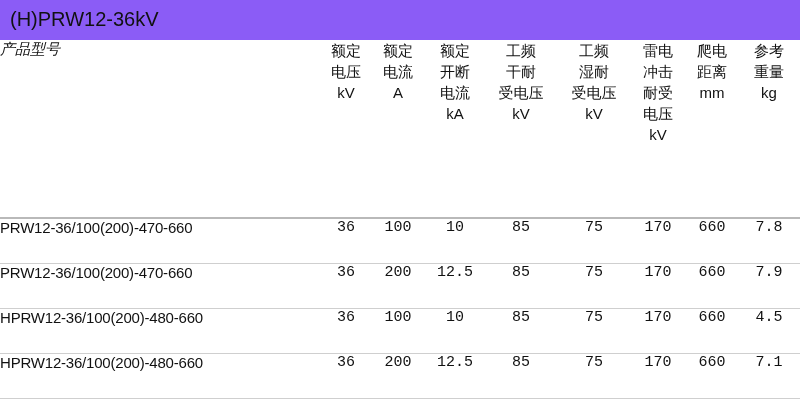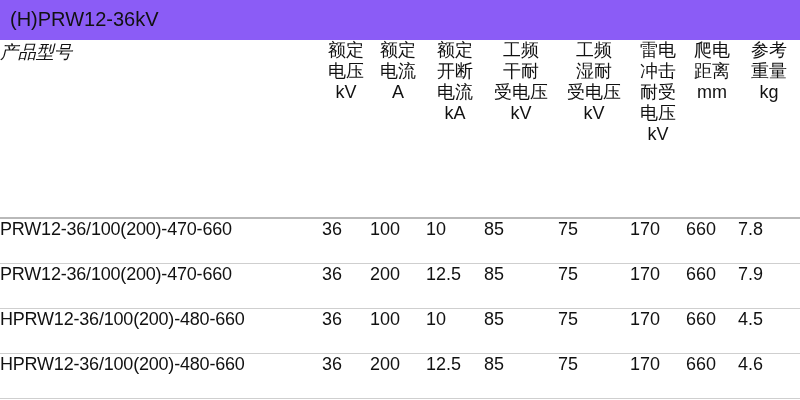--- a/index.html
+++ b/index.html
@@ -44,21 +44,21 @@
     left: 0;
     top: 40px;
     width: 800px;
     border-collapse: collapse;
     table-layout: fixed;
   }
   table.spec th,
   table.spec td {
     padding: 0;
     vertical-align: top;
-    font-size: 18px;
+    font-size: 15px;
     font-weight: normal;
     color: #111111;
   }
   
   thead tr {
     height: 178px;
   }
   thead th {
     vertical-align: top;
     padding-top: 18px;
@@ -94,20 +94,22 @@
   tbody tr:last-child td {
     border-bottom: 1px solid #cfcfcf;
   }
   td.model-cell {
     text-align: left;
     padding-left: 4px;
     white-space: nowrap;
     letter-spacing: -0.2px;
   }
   td.num-cell {
+    text-align: center;
+    font-family: Liberation Mono, monospace;
   }
 </style>
 </head>
 <body>
 
 <div class="sheet">
 
   <div class="title-bar">
     <div class="title-text">(H)PRW12-36kV</div>
   </div>
@@ -212,18 +214,18 @@
       </tr>
       <tr>
         <td class="model-cell">HPRW12-36/100(200)-480-660</td>
         <td class="num-cell">36</td>
         <td class="num-cell">200</td>
         <td class="num-cell">12.5</td>
         <td class="num-cell">85</td>
         <td class="num-cell">75</td>
         <td class="num-cell">170</td>
         <td class="num-cell">660</td>
-        <td class="num-cell">4.6</td>
+        <td class="num-cell">7.1</td>
       </tr>
     </tbody>
   </table>
 
 </div>
 
 </body></html>

